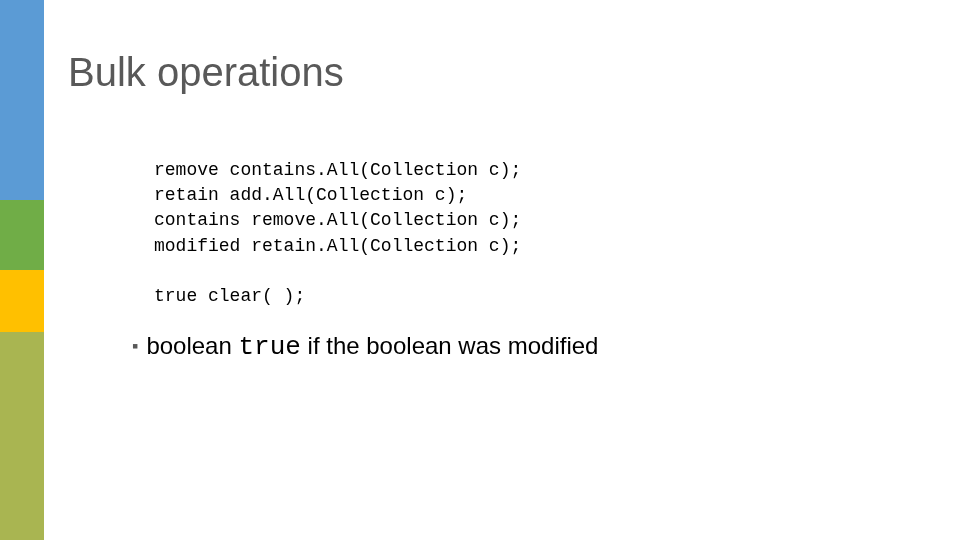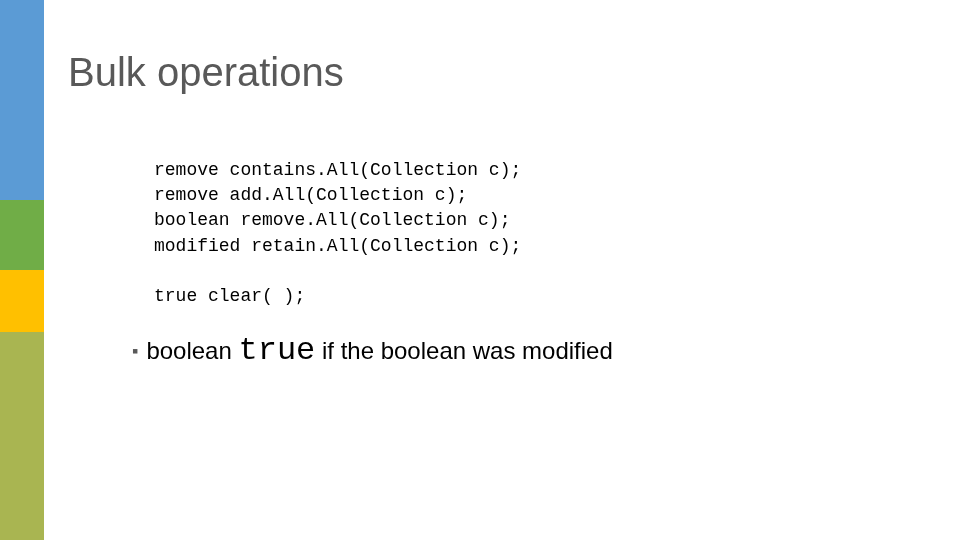--- a/index.html
+++ b/index.html
@@ -54,38 +54,38 @@
     color: #000000;
   }
   .bullet-marker {
     color: #595959;
     font-size: 18px;
     position: relative;
     top: -2px;
   }
   .bullet-text .kw {
     font-family: "Courier New", Courier, monospace;
-    font-size: 32px;
+    font-size: 26px;
   }
 </style>
 </head>
 <body>
 
 <div class="sidebar">
   <div class="sidebar-segment" style="top:0;    height:200px; background:#5b9bd5;"></div>
   <div class="sidebar-segment" style="top:200px;height:70px;  background:#70ad47;"></div>
   <div class="sidebar-segment" style="top:270px;height:62px;  background:#ffc000;"></div>
   <div class="sidebar-segment" style="top:332px;height:208px; background:#a9b551;"></div>
 </div>
 
 <div class="title">Bulk operations</div>
 
 <div class="code-block"><span>remove contains.All(Collection c);</span>
-<span>remove add.All(Collection c);</span>
-<span>boolean remove.All(Collection c);</span>
+<span>retain add.All(Collection c);</span>
+<span>contains remove.All(Collection c);</span>
 <span>modified retain.All(Collection c);</span>
 <span></span>
 <span>true clear( );</span></div>
 
 <div class="bullet-row">
   <span class="bullet-marker">▪</span>
   <span class="bullet-text"><span>boolean </span><span class="kw">true</span><span> if the boolean was modified</span></span>
 </div>
 
 </body></html>

